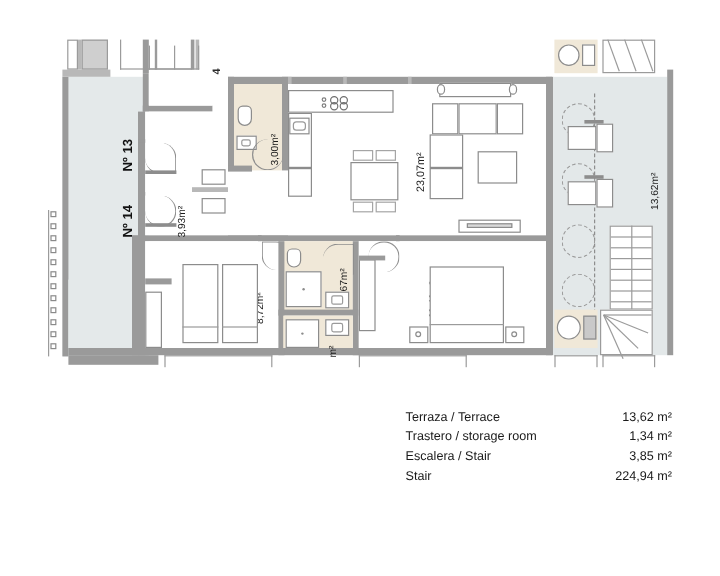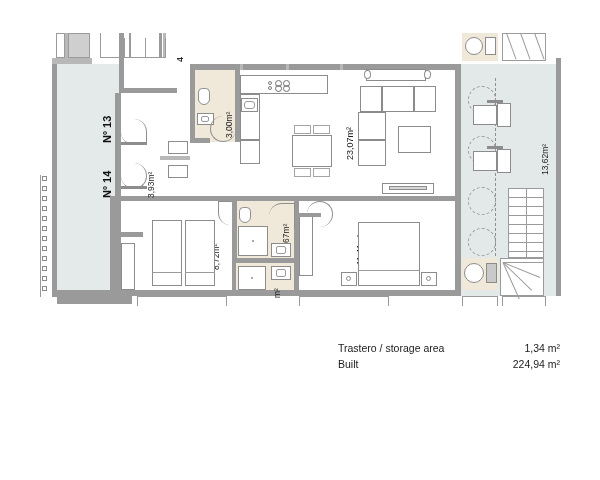--- a/index.html
+++ b/index.html
@@ -383,24 +383,32 @@
       <div class="b wall" style="left:110px;top:196px;width:6px;height:100px;"></div>
 
     </div>
   </div>
 
 
   <div id="area-table">
     <table>
       <tbody>
         <tr>
-          <td>Trastero / storage area</td>
+          <td>Terraza / Terrace</td>
+          <td class="val">13,62 m²</td>
+        </tr>
+        <tr>
+          <td>Trastero / storage room</td>
           <td class="val">1,34 m²</td>
         </tr>
         <tr>
-          <td>Built</td>
+          <td>Escalera / Stair</td>
+          <td class="val">3,85 m²</td>
+        </tr>
+        <tr>
+          <td>Stair</td>
           <td class="val">224,94 m²</td>
         </tr>
       </tbody>
     </table>
   </div>
 
 </div>
 
 </body></html>

